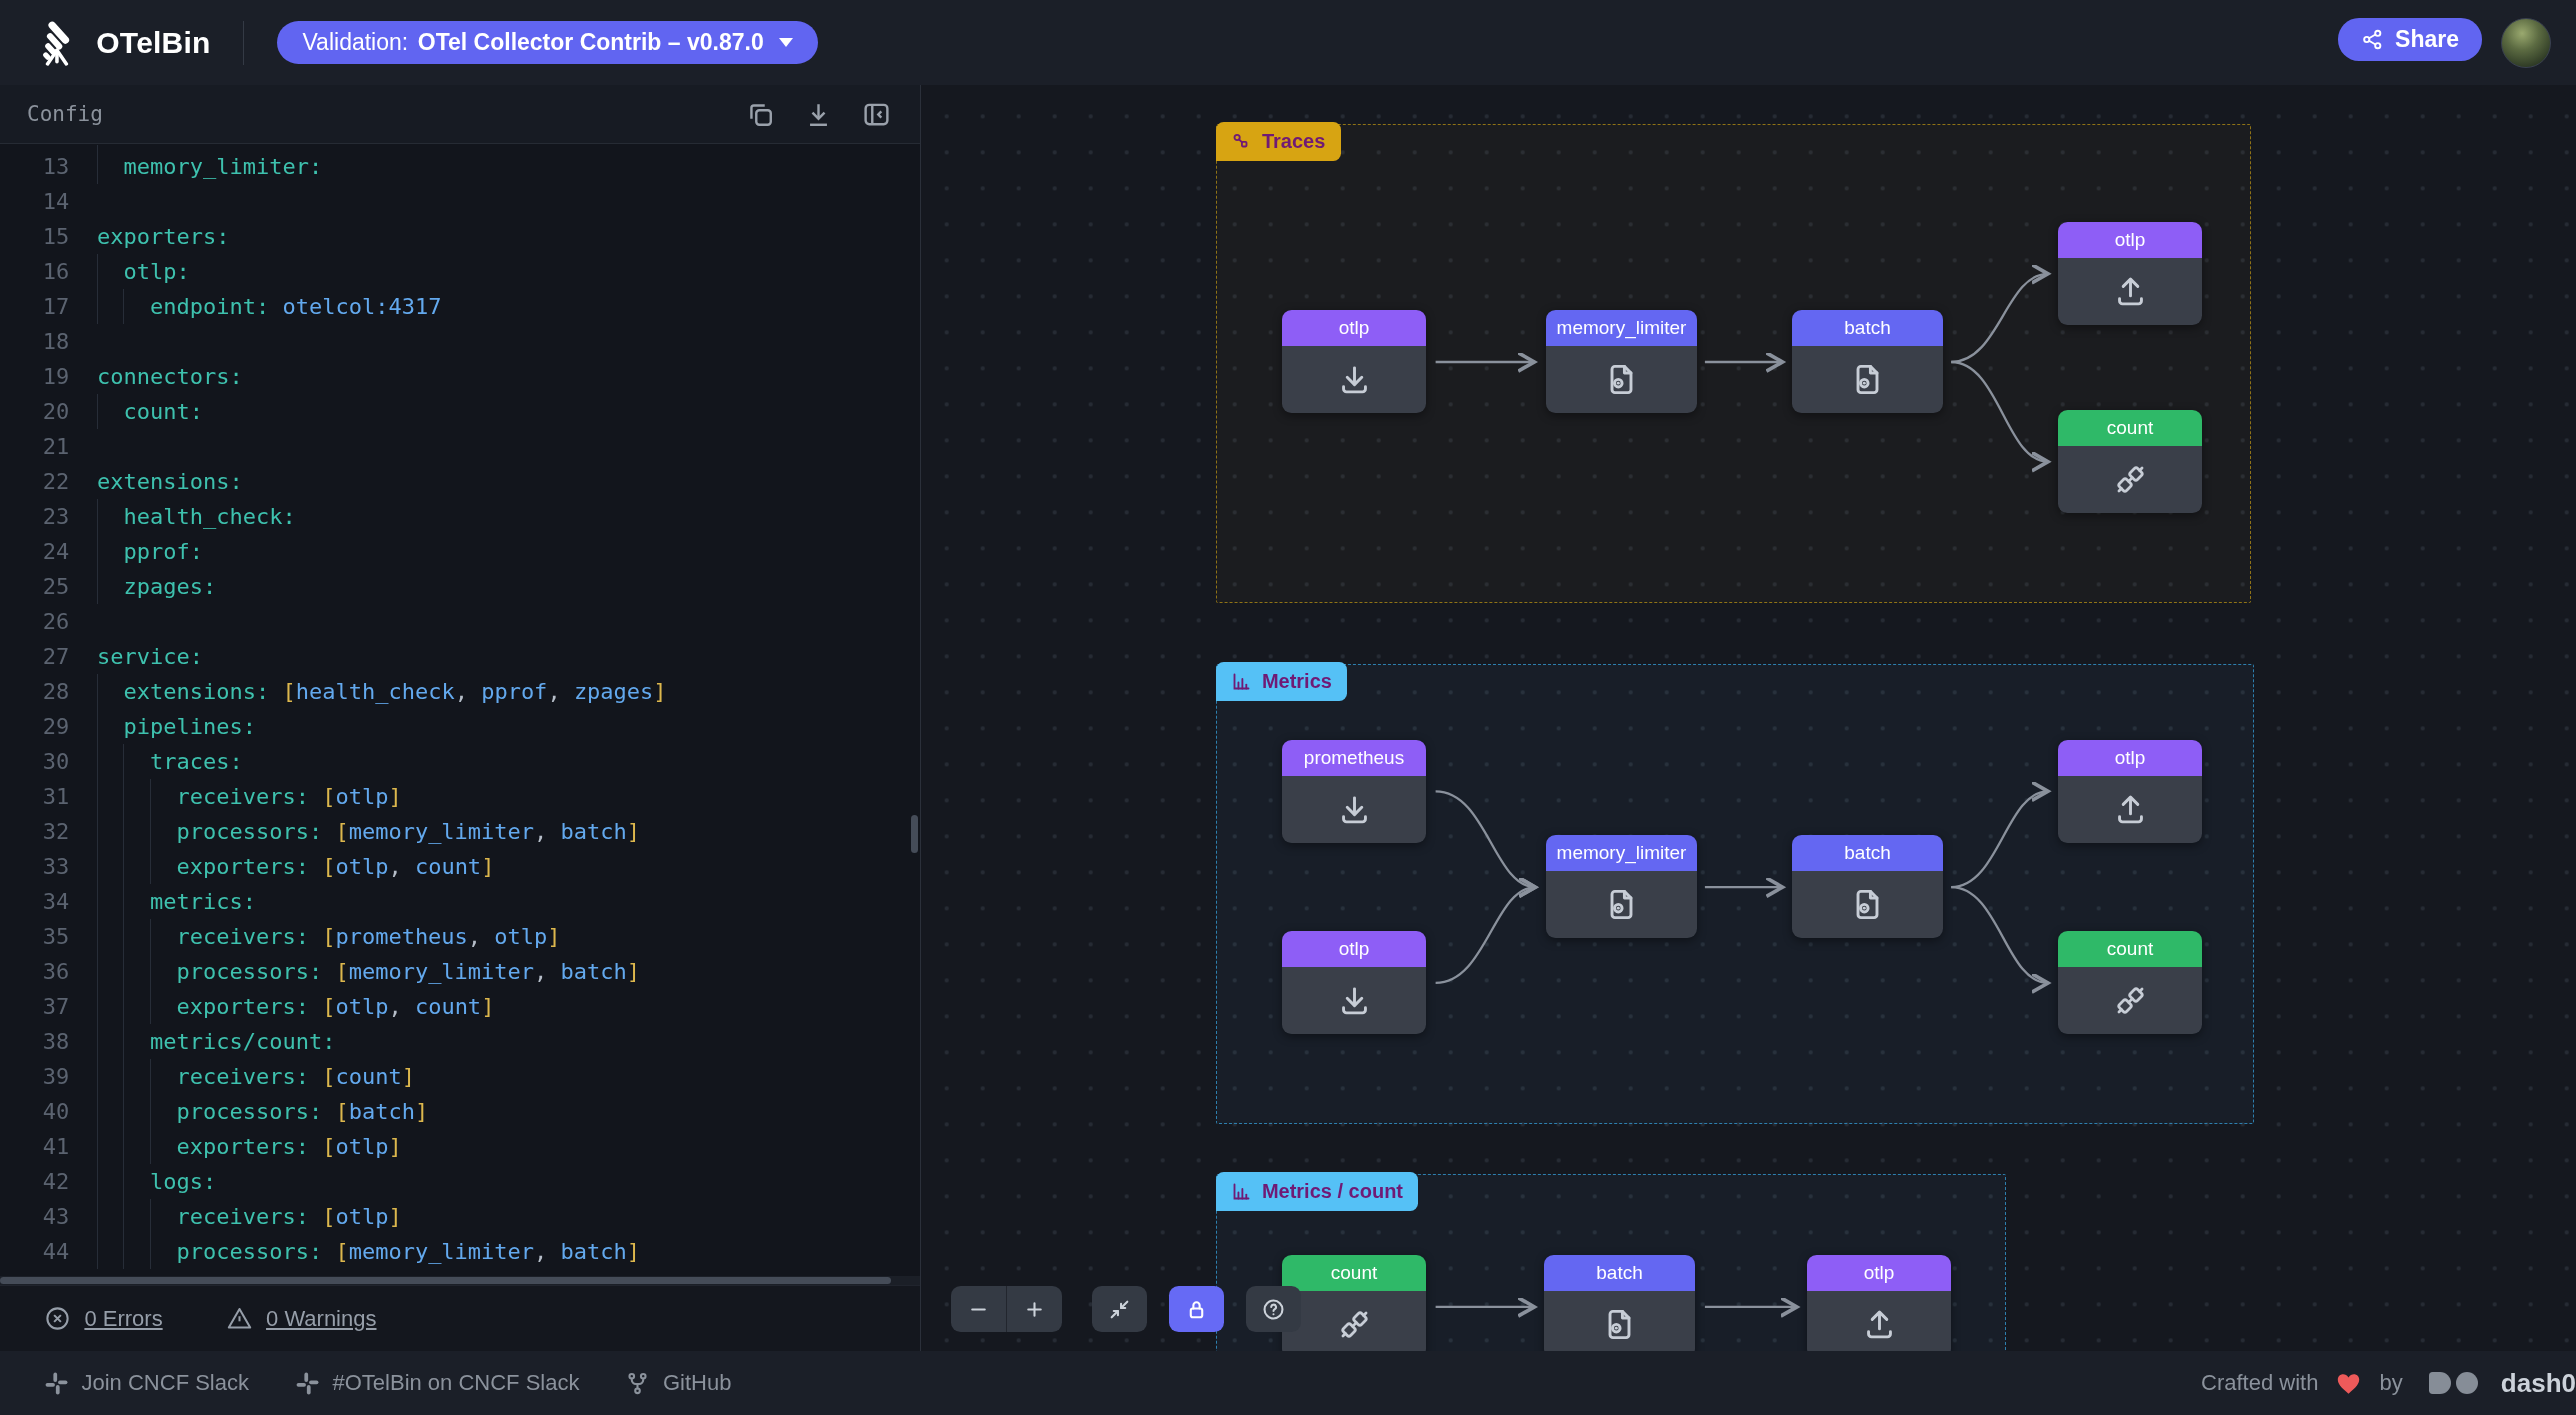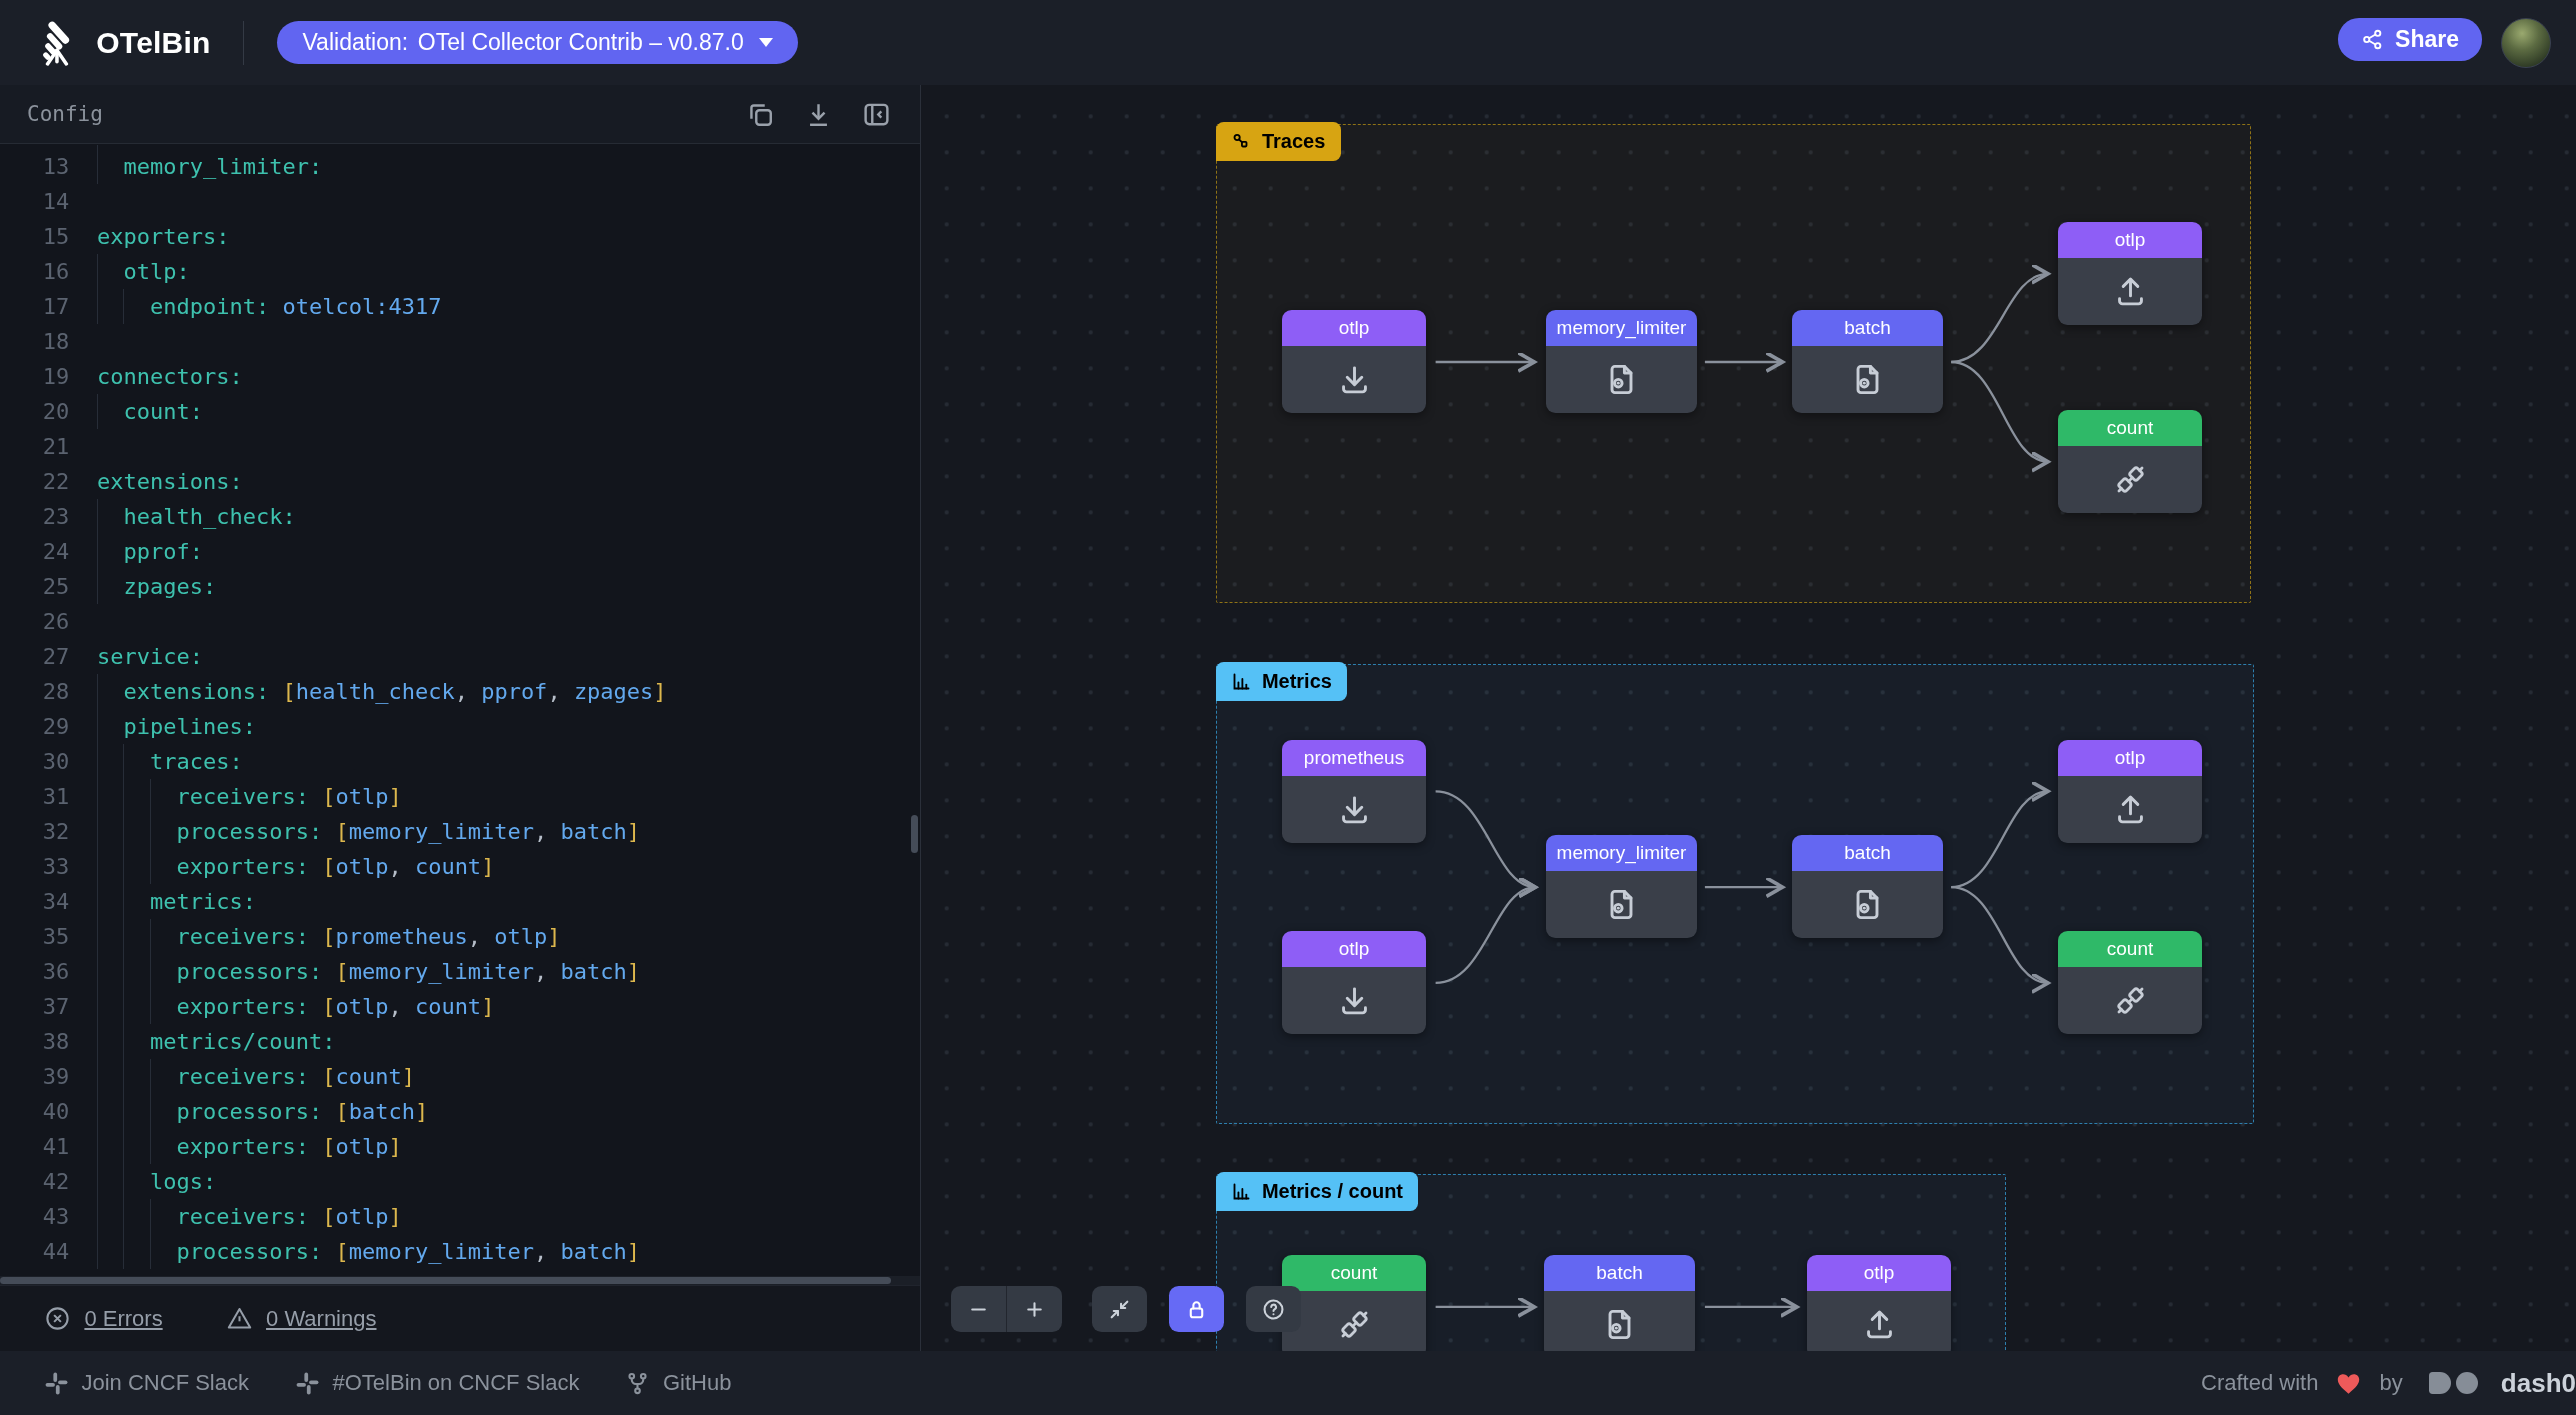--- a/index.html
+++ b/index.html
@@ -10,21 +10,21 @@
   
   #header { position:absolute; left:0; top:0; width:2576px; height:85px;
             background:#1b1f28; display:flex; align-items:center; }
   .brand { display:flex; align-items:center; gap:15.3px; margin-left:35px; }
   .brand .logo { width:46px; height:46px; display:block; }
   .brand-name { color:#fff; font-size:30px; font-weight:bold; letter-spacing:0.2px; }
   .hdr-divider { width:1px; height:44px; background:#343a45; margin:0 33px; }
   .validation-pill { display:flex; align-items:center; gap:9.6px; height:43px;
             background:#6165f1; border:none; border-radius:22px; padding:0 25px;
             color:#fff; font-size:23px; cursor:pointer; }
-  .validation-pill b { font-weight:normal; }
+  .validation-pill b { font-weight:bold; }
   .caret { width:0; height:0; border-left:7.7px solid transparent; border-right:7.7px solid transparent;
            border-top:9.6px solid #fff; margin-left:5.8px; }
   #header-right { margin-left:auto; display:flex; gap:19px; margin-right:25px; }
   .share-btn { display:flex; align-items:center; gap:11.5px; height:43px; padding:0 23px;
            background:#6165f1; border:none; border-radius:21px; color:#fff;
            font-size:23px; font-weight:bold; cursor:pointer; }
   .avatar { width:50px; height:50px; border-radius:50%;
             background:radial-gradient(circle at 42% 30%, #9aa96f 0%, #5c6b42 38%, #2e3a25 78%, #1d251a 100%);
             border:1px solid #3a4150; }
 
@@ -59,21 +59,21 @@
   .status-item { display:flex; align-items:center; gap:13.4px; color:#969ea9; font-size:22px;text-decoration:underline; }
   .status-item svg { width:27px; height:27px; }
 
   
   #diagram-panel { position:absolute; left:921px; top:85px; width:1655px; height:1266px;
                    background:#15181f; overflow:hidden;
                    background-image:radial-gradient(circle, #262b34 1.9px, transparent 2.3px);
                    background-size:36px 36px; background-position:7.7px 13.4px; }
   .dgroup { position:absolute; border:1.9px dashed; border-radius:1.9px; }
   .dtag { position:absolute; height:39px; display:flex; align-items:center; gap:9.6px; padding:0 15.3px;
-          border-radius:7.7px 7.7px 7.7px 0; font-size:20px; font-weight:bold; color:#000000; }
+          border-radius:7.7px 7.7px 7.7px 0; font-size:20px; font-weight:bold; color:#701a75; }
   .dtag svg { width:21px; height:21px; }
   .node { position:absolute; width:144px; border-radius:9.6px; overflow:hidden;
           box-shadow:0 2.9px 9.6px rgba(0,0,0,.4); cursor:pointer; }
   .node-header { height:36px; display:flex; align-items:center; justify-content:center;
                  color:#fff; font-size:19px; }
   .node-body { height:67px; background:#3a3f49; display:flex; align-items:center; justify-content:center;
                color:#c7cdd6; }
   .node-body svg { width:35px; height:35px; }
   #edges { position:absolute; left:0; top:0; width:1655px; height:1266px; pointer-events:none; }
 

